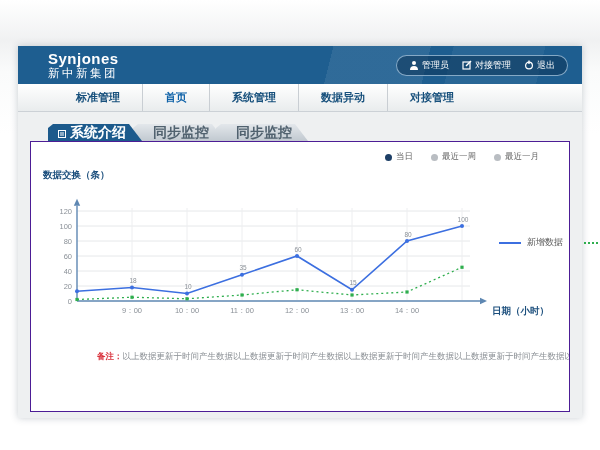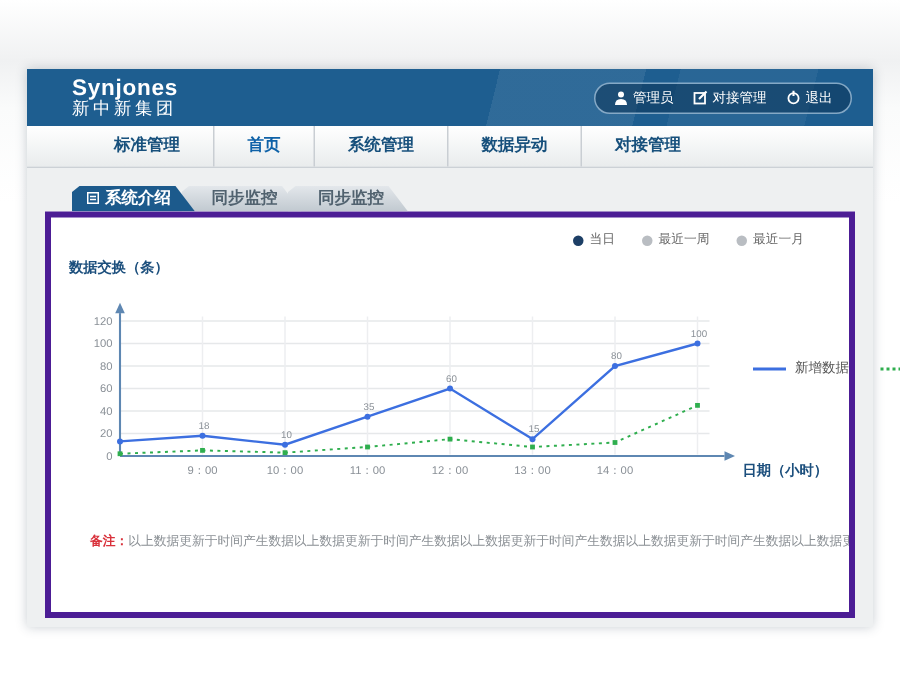--- a/index.html
+++ b/index.html
@@ -41,53 +41,53 @@
   .nav-item{
     font-size:11px;font-weight:bold;color:#17507c;padding:0 22px;cursor:pointer;
     line-height:27px;white-space:nowrap;
   }
   .nav-item + .nav-item{border-left:1px solid #c9ced3;}
   .nav-item.active{color:#0f62a8;}
   
   .contentArea{flex:1;background:#eef0f1;padding:12px 12px 6px 12px;display:flex;flex-direction:column;min-height:0;}
   .tabs{display:flex;margin-left:18px;height:17px;flex:0 0 17px;position:relative;z-index:2;}
   .tab{
-    position:relative;font-size:11px;font-weight:bold;line-height:17px;
+    position:relative;font-size:14px;font-weight:bold;line-height:17px;
     padding:0 16px 0 10px;cursor:pointer;white-space:nowrap;
     clip-path:polygon(0 100%,0 4px,5px 0,calc(100% - 13px) 0,100% 100%);
     text-align:center;
   }
   .tab .tabicon{display:inline-flex;width:8px;height:8px;margin-right:4px;vertical-align:-1px;}
   .tab.active{background:#1c5a8c;color:#fff;z-index:3;}
   .tab.inactive{background:linear-gradient(#e3e7eb,#c1c9d0);color:#51626f;margin-left:-9px;padding-left:20px;}
   .tab.t2{z-index:2;}
   .tab.t3{z-index:1;}
   
-  .panel{flex:1;background:#fff;border:4px solid #4c1d95;position:relative;min-height:0;}
+  .panel{flex:1;background:#fff;border:1px solid #4c1d95;position:relative;min-height:0;}
   .radio-row{
     display:flex;justify-content:flex-end;gap:18px;padding:9px 30px 0 0;
     font-size:8.5px;color:#666;align-items:center;
   }
   .radio{display:flex;align-items:center;gap:4px;cursor:pointer;}
   .rdot{width:7px;height:7px;border-radius:50%;background:#b9bdc2;}
   .radio.selected .rdot{background:#1d3f66;}
   .chart-area{padding-left:8px;margin-top:2px;}
   .side-legend{
     position:absolute;left:468px;top:94px;display:flex;flex-direction:row;gap:21px;
     font-size:9px;color:#555;
   }
   .lg{display:flex;align-items:center;gap:6px;cursor:pointer;white-space:nowrap;}
   .sw{width:22px;height:0;border-top-width:2px;}
   .sw.solid{border-top-style:solid;}
   .sw.dotted{border-top-style:dotted;}
   .note{
     margin-top:10px;padding:0 26px;font-size:8.5px;color:#8a8f94;
     white-space:nowrap;overflow:hidden;
   }
-  .note .note-label{color:#d9323c;font-weight:bold;}
+  .note .note-label{color:#d9323c;font-weight:bold;margin-left:40px;}
 </style>
 </head>
 <body>
 
 <div class="window">
 
   <div class="hdr">
     <div class="logo">
       <div class="logo-en">Synjones</div>
       <div class="logo-cn">新中新集团</div>

